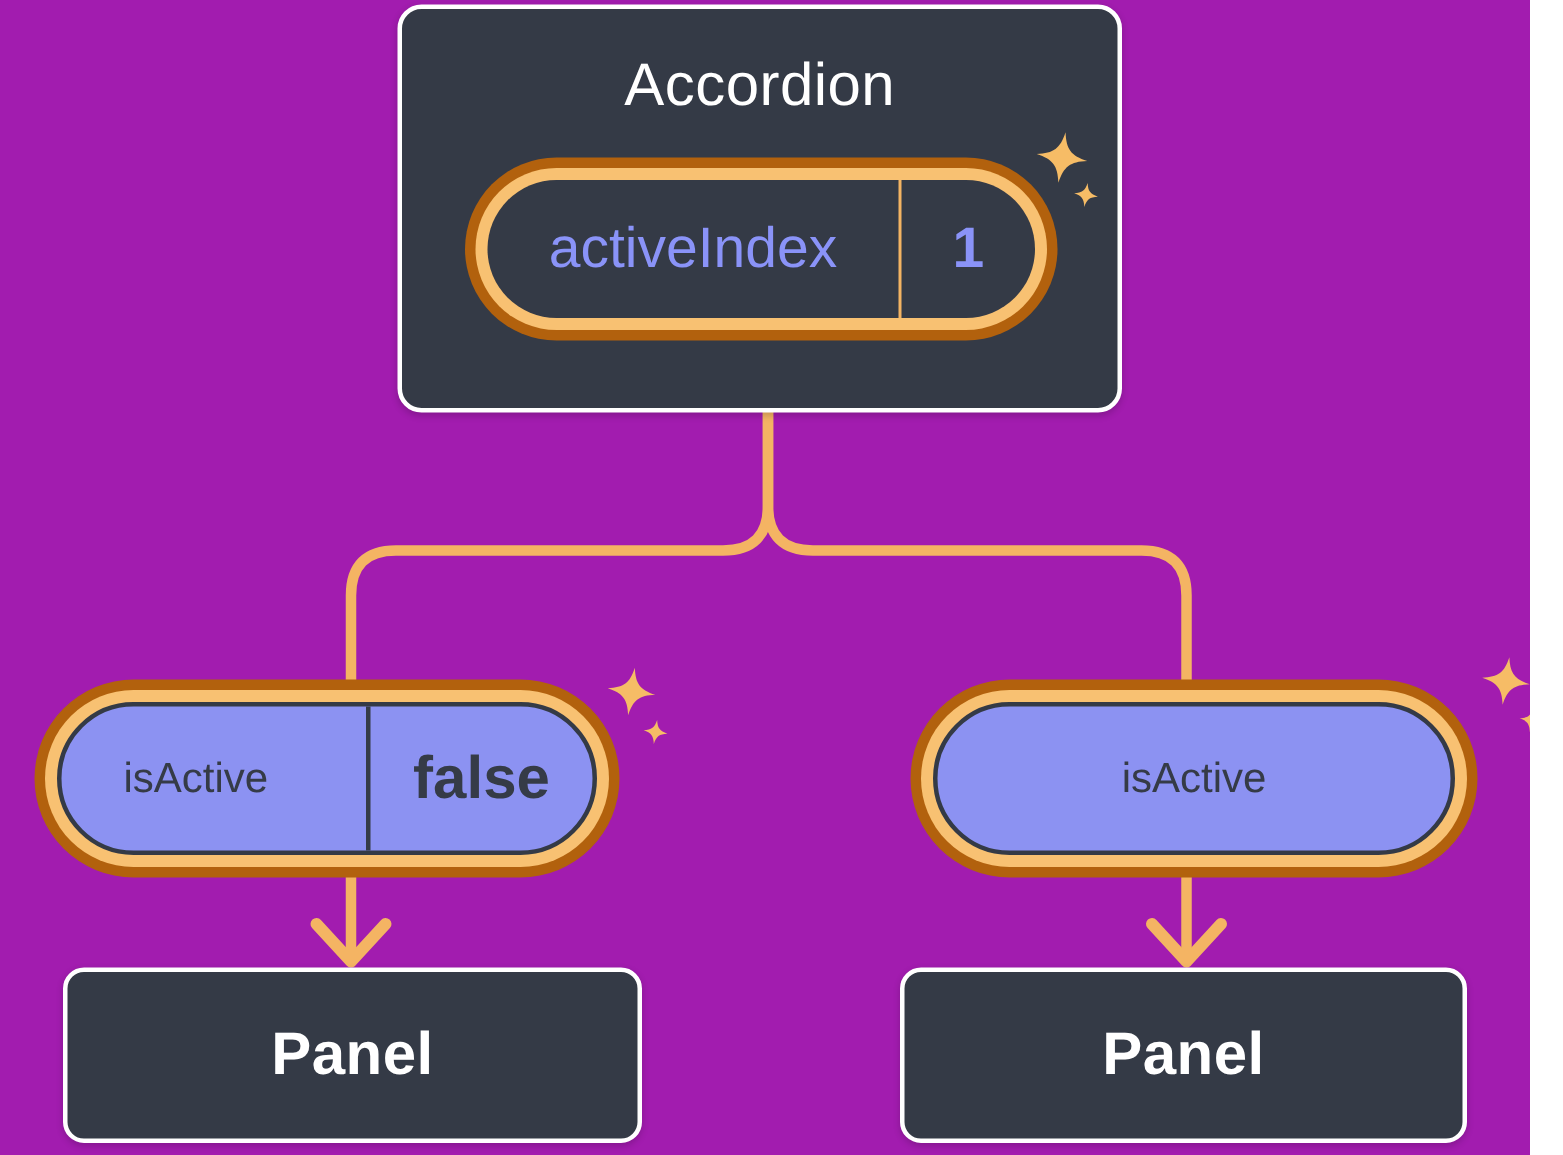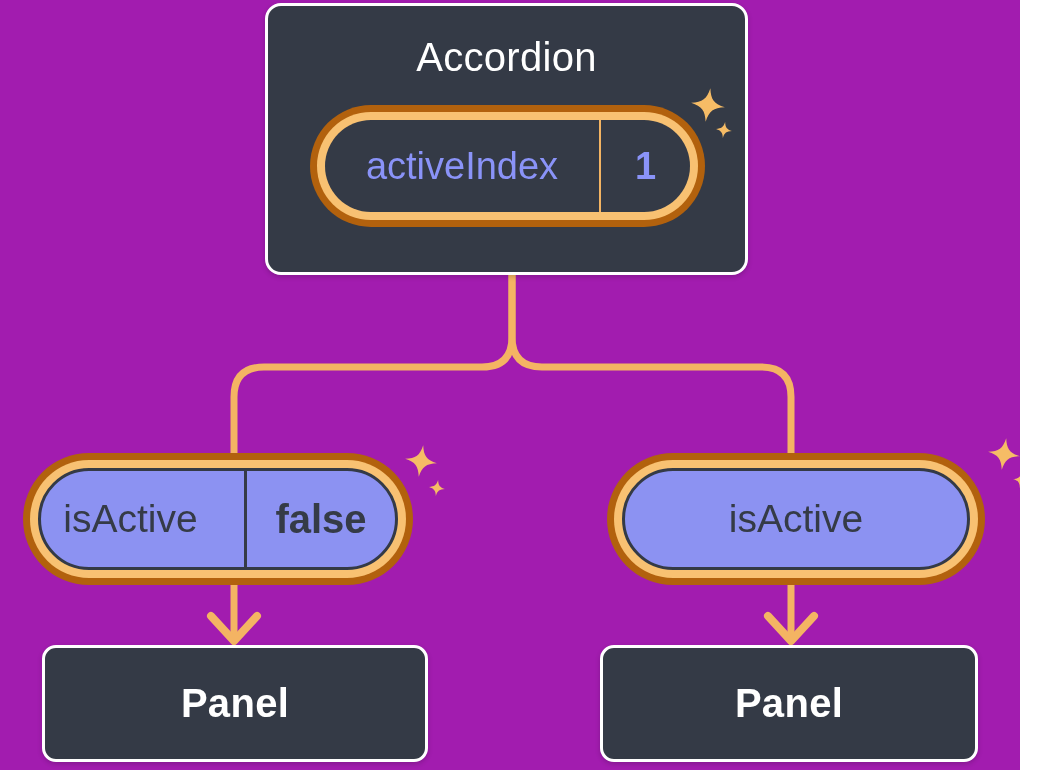--- a/index.html
+++ b/index.html
@@ -54,21 +54,21 @@
   .prop-pill{
     background:#8C92F2;
     border:3px solid #343A46;
     height:102px;
     z-index:3;
   }
   #prop-pill-left{left:38px;top:468px;width:360px;}
   #prop-pill-right{left:622px;top:468px;width:348px;}
   .prop-pill .cell-label{
     flex:1;display:flex;align-items:center;justify-content:center;
-    color:#353B47;font-size:39px;
+    color:#353B47;font-size:28px;
   }
   .prop-pill .cell-value{
     border-left:3px solid #353B47;box-sizing:border-box;
     display:flex;align-items:center;justify-content:center;
     color:#353B47;font-size:40px;font-weight:700;
   }
   #prop-pill-left .cell-value{width:151px;margin-left:24px;}
   #prop-pill-right .cell-value{width:138px;}
 
   .panel{

